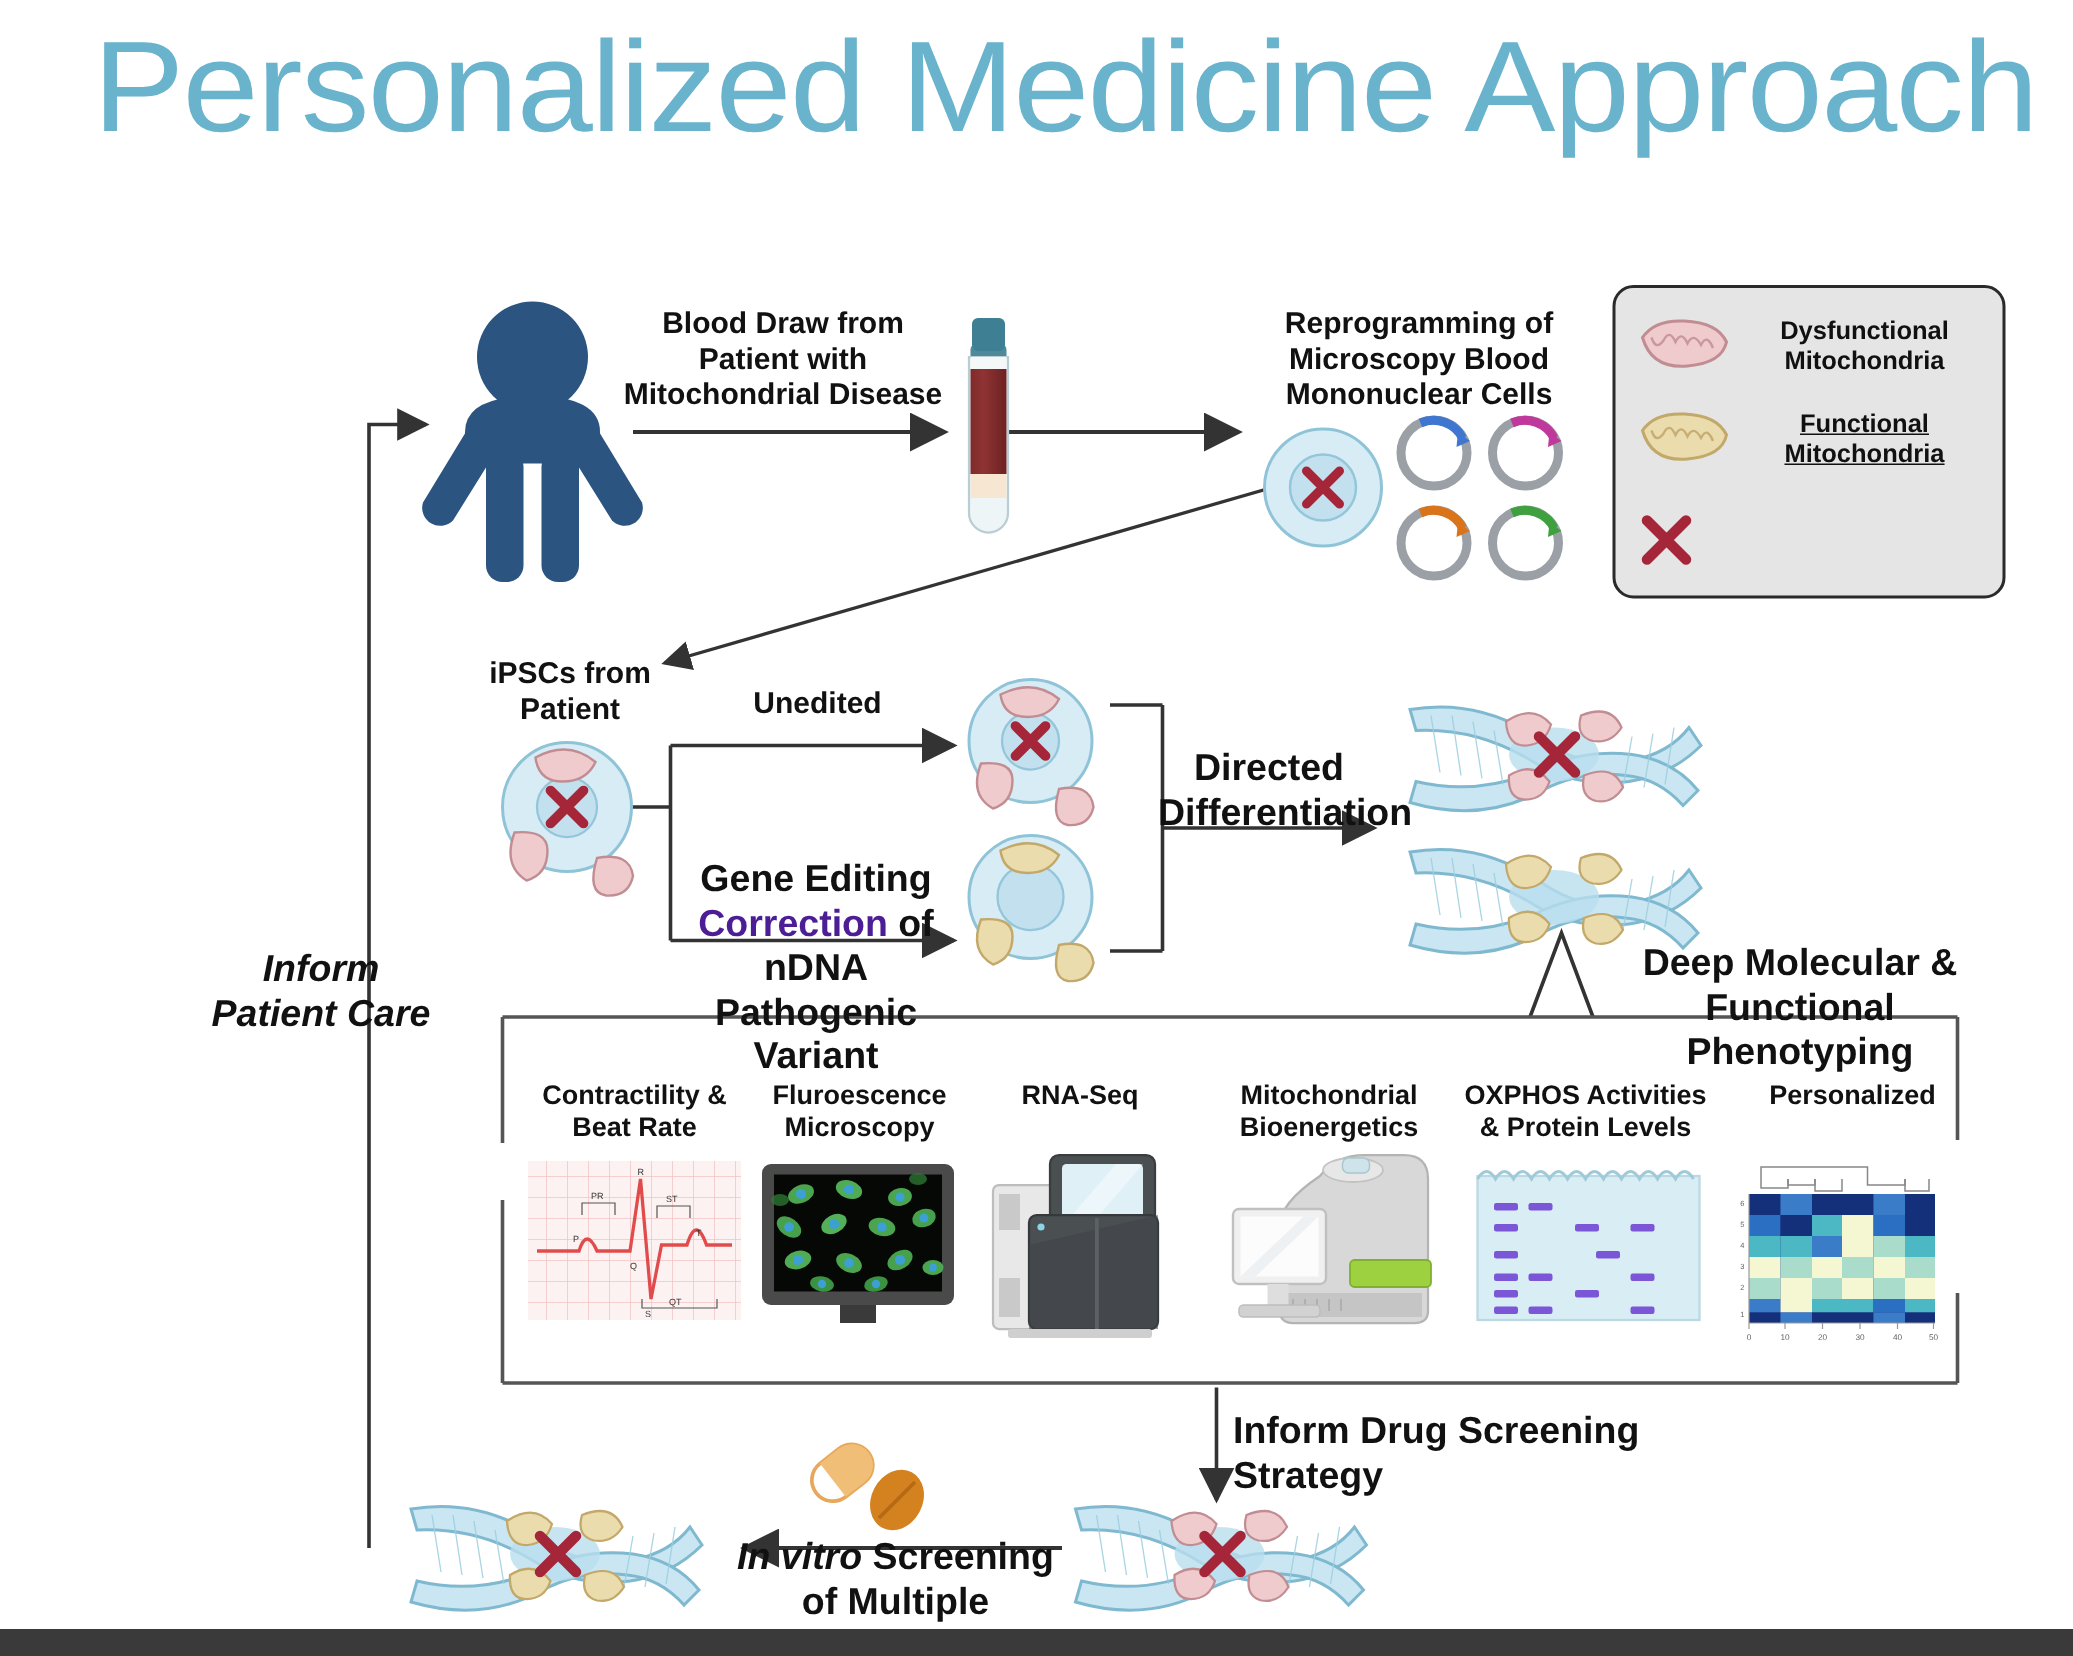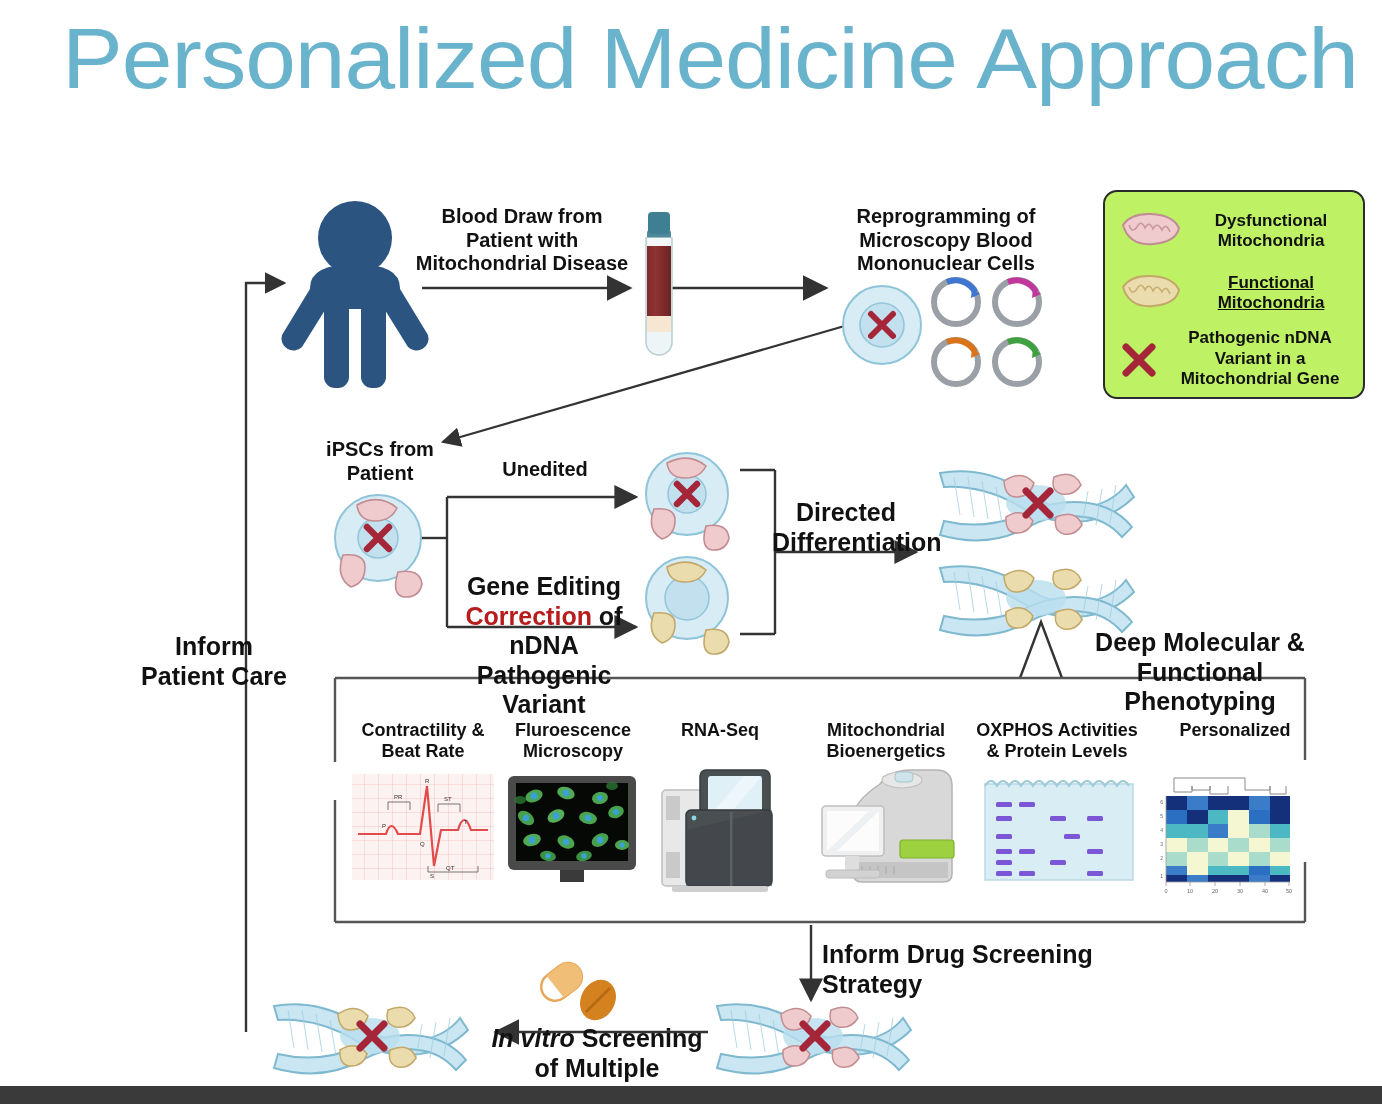--- a/index.html
+++ b/index.html
@@ -8,25 +8,25 @@
   .abs{position:absolute;}
   #title{left:62px;top:10px;font-size:86px;line-height:96px;color:#69B3CD;
          font-weight:400;letter-spacing:-1px;white-space:nowrap;
          transform:scaleX(1.06);transform-origin:left center;}
   .lbl{position:absolute;font-weight:bold;text-align:center;line-height:1.18;color:#111;}
   .f18{font-size:18px;}
   .f19{font-size:25px;}
   .f20{font-size:20px;}
   svg{position:absolute;overflow:visible;}
   #bottombar{left:0;top:1086px;width:1382px;height:18px;background:#3a3a3a;}
-  #legendbox{left:1075px;top:190px;width:258px;height:205px;background:#bef264;
-             border:2.5px solid #2a2a2a;border-radius:14px;margin-left:28px;}
+  #legendbox{left:1075px;top:190px;width:258px;height:205px;background:#e5e5e5;
+             border:2.5px solid #2a2a2a;border-radius:14px;}
   .legrow{position:absolute;display:flex;align-items:center;}
   .legtxt{font-weight:bold;font-size:17px;line-height:1.2;color:#111;text-align:center;}
-  .orange{color:#b91c1c;}
+  .orange{color:#4c1d95;}
   .ital{font-style:italic;}
 </style>
 </head>
 <body>
 
 <div id="title" class="abs">Personalized Medicine Approach</div>
 
 <svg id="diagram" class="abs" style="left:0;top:0;width:1382px;height:1104px;">
   <defs>
     <marker id="arrow" markerWidth="9" markerHeight="9" refX="8" refY="4.5" orient="auto">
@@ -474,21 +474,21 @@
 <div class="lbl f19" style="left:772px;top:498px;width:148px;">
   <div>Directed</div>
   <div>Differentiation</div>
 </div>
 
 <div class="lbl f19" style="left:1090px;top:628px;width:220px;">
   <div>Deep Molecular &amp;</div>
   <div>Functional Phenotyping</div>
 </div>
 
-<div class="lbl f19" style="left:138px;top:632px;width:152px;">
+<div class="lbl f19" style="left:138px;top:632px;width:152px;font-style:italic;">
   <div>Inform</div>
   <div>Patient Care</div>
 </div>
 
 <div class="lbl f19" style="left:822px;top:940px;width:300px;text-align:left;">
   <div>Inform Drug Screening Strategy</div>
 </div>
 
 <div class="lbl f19" style="left:478px;top:1024px;width:238px;">
   <div><span class="ital">In vitro</span><span> Screening</span></div>
@@ -539,21 +539,16 @@
     <div class="legtxt" style="flex:1;text-decoration:underline;">
       <div>Functional</div>
       <div>Mitochondria</div>
     </div>
   </div>
 
   <div class="legrow" style="left:8px;top:134px;width:242px;height:66px;">
     <svg width="52" height="50" style="position:static;">
       <path d="M13,13 L39,39 M39,13 L13,39" stroke="#A62639" stroke-width="7" stroke-linecap="round"></path>
     </svg>
-    <div class="legtxt" style="flex:1;">
-      <div>Pathogenic nDNA</div>
-      <div>Variant in a</div>
-      <div>Mitochondrial Gene</div>
-    </div>
   </div>
 </div>
 
 <div id="bottombar" class="abs"></div>
 
 </body></html>

